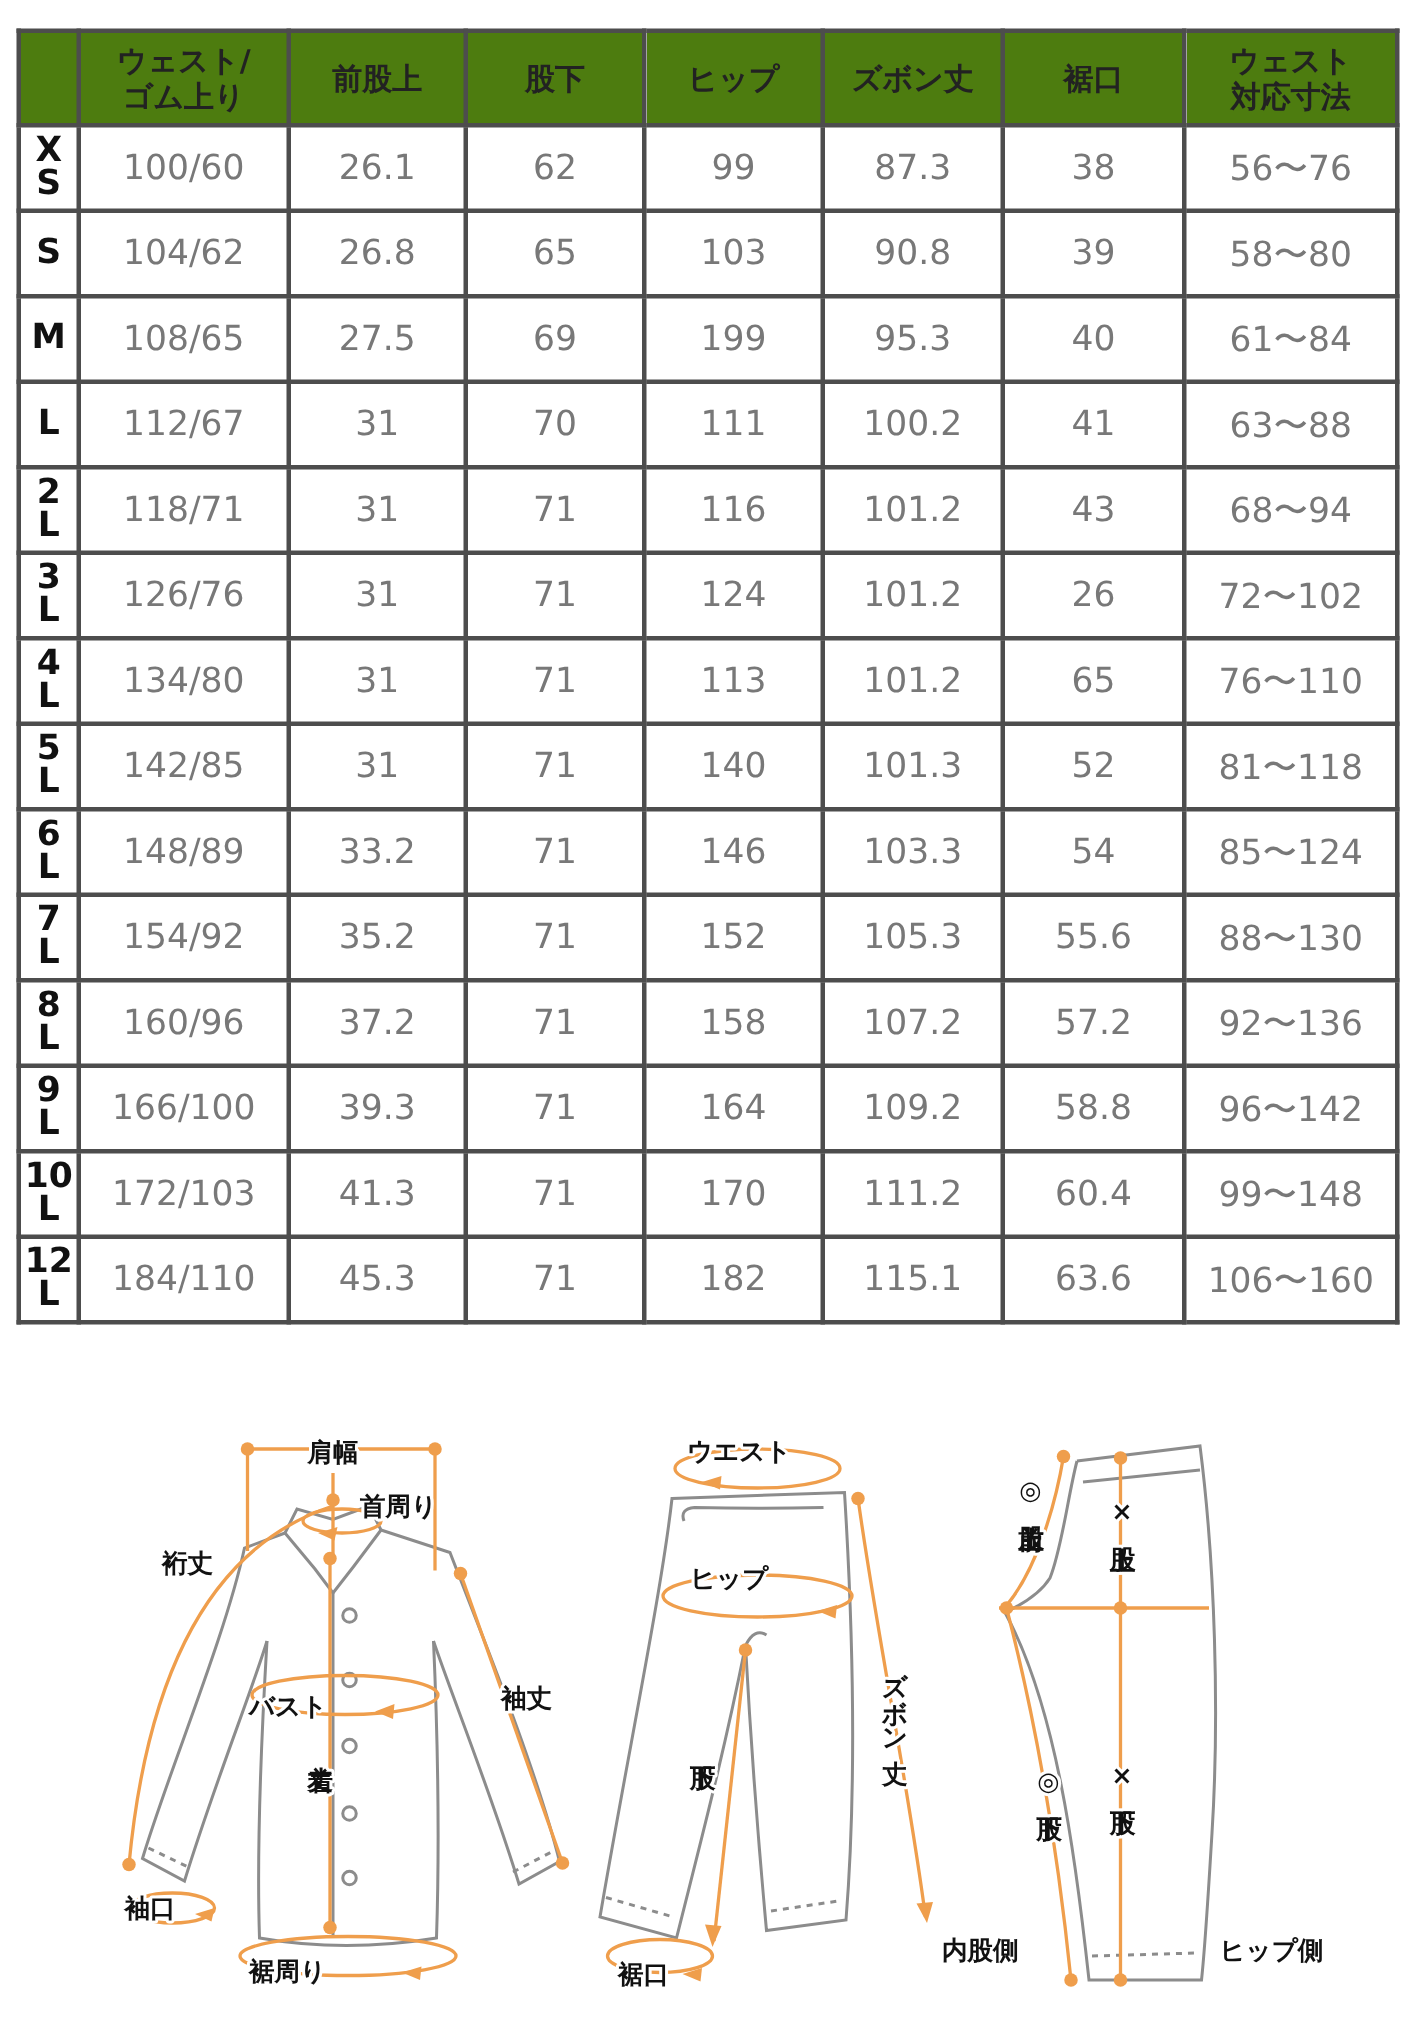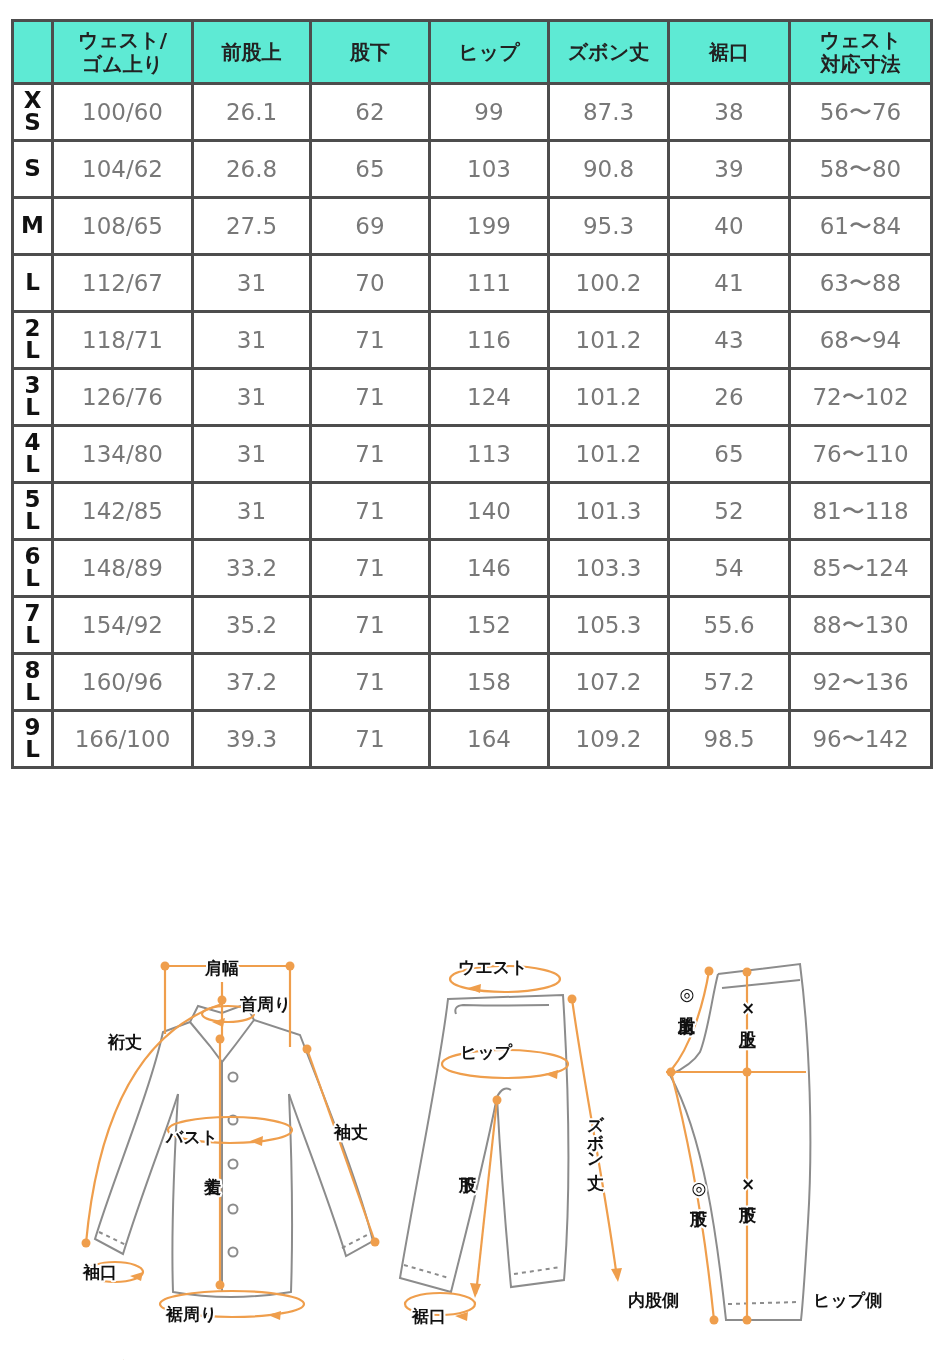--- a/index.html
+++ b/index.html
@@ -10,21 +10,21 @@
   
   .table-wrap { position:absolute; left:11px; top:19px; }
   table.size-table {
     border-collapse:collapse; table-layout:fixed; width:922px;
   }
   .size-table th, .size-table td {
     border:3px solid #4d4d4d; text-align:center; vertical-align:middle;
     padding:0; overflow:hidden;
   }
   .size-table thead th {
-    background:#5eead4; color:#222222; font-size:20px; font-weight:bold;
+    background:#4d7c0f; color:#222222; font-size:20px; font-weight:bold;
     height:60px; white-space:pre-line; line-height:1.2;
   }
   .size-table td.val {
     height:54px; font-size:23px; color:#787878; background:#ffffff;
   }
   .size-table th.size-cell {
     background:#ffffff; color:#111111; font-size:23px; font-weight:600;
     white-space:pre-line; line-height:0.95;
   }
   
@@ -196,22 +196,44 @@
           <td class="val">92〜136</td>
         </tr>
         <tr>
           <th class="size-cell">9
 L</th>
           <td class="val">166/100</td>
           <td class="val">39.3</td>
           <td class="val">71</td>
           <td class="val">164</td>
           <td class="val">109.2</td>
-          <td class="val">98.5</td>
+          <td class="val">58.8</td>
           <td class="val">96〜142</td>
+        </tr>
+        <tr>
+          <th class="size-cell">10
+L</th>
+          <td class="val">172/103</td>
+          <td class="val">41.3</td>
+          <td class="val">71</td>
+          <td class="val">170</td>
+          <td class="val">111.2</td>
+          <td class="val">60.4</td>
+          <td class="val">99〜148</td>
+        </tr>
+        <tr>
+          <th class="size-cell">12
+L</th>
+          <td class="val">184/110</td>
+          <td class="val">45.3</td>
+          <td class="val">71</td>
+          <td class="val">182</td>
+          <td class="val">115.1</td>
+          <td class="val">63.6</td>
+          <td class="val">106〜160</td>
         </tr>
       </tbody>
   </table>
 </div>
 
 <svg class="diagram-svg" width="940" height="418" viewBox="0 0 940 418">
 
   <g>
 
     <g>

